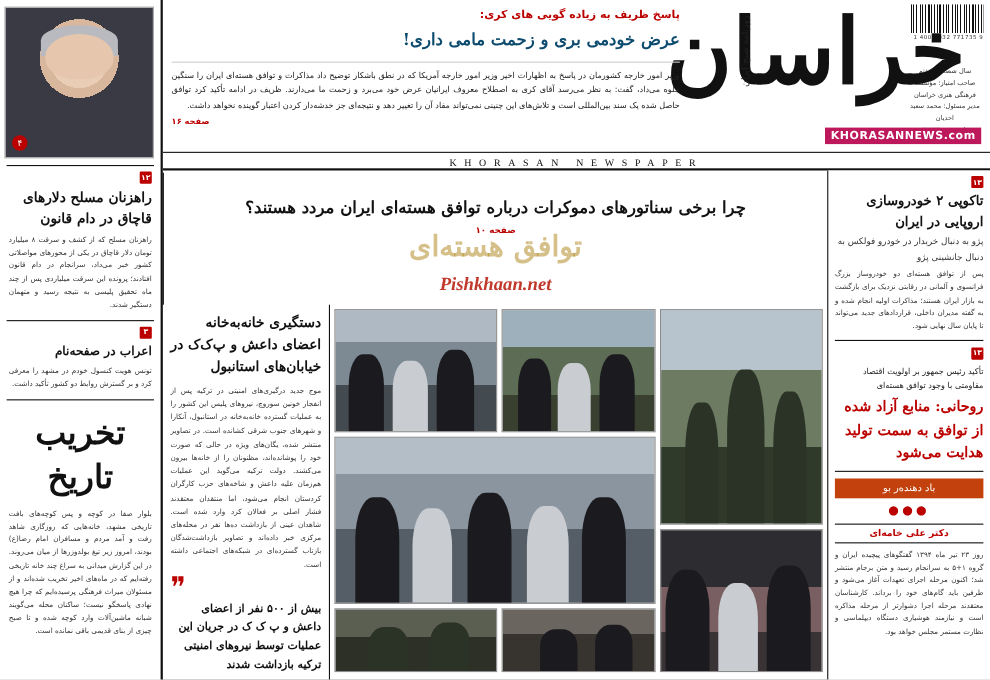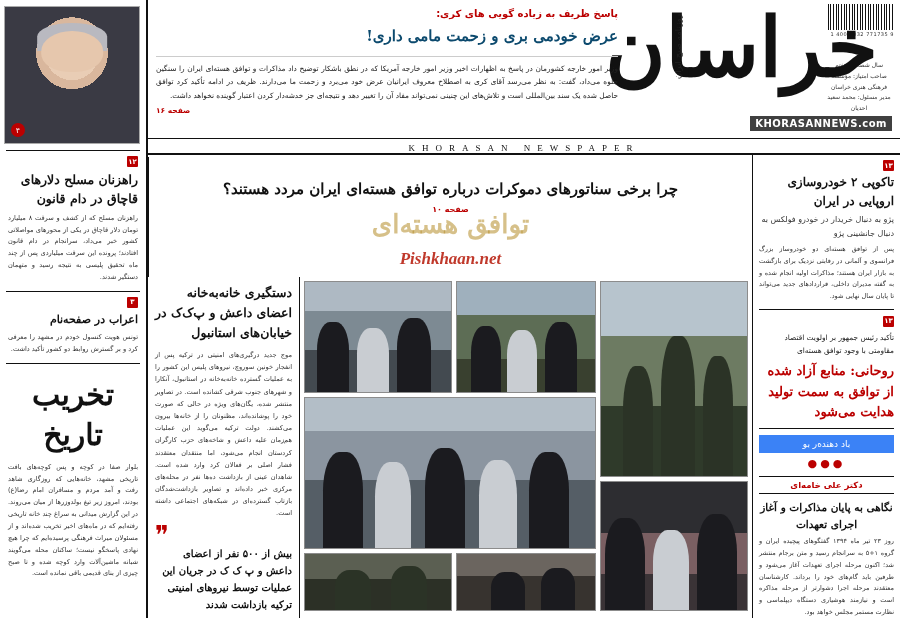--- a/index.html
+++ b/index.html
@@ -36,21 +36,21 @@
   }
   .mast-tag {
     position: absolute; right: 228px; top: 14px;
     font-size: 8.5px; color: #222; line-height: 1.5;
     transform: rotate(-90deg); transform-origin: right top;
     white-space: nowrap;
   }
   .mast-site {
     position: absolute; right: 8px; bottom: 22px;
     font-size: 10px; font-weight: bold; color: #b00; letter-spacing: .5px;
-    background: #404040; color: #fff; padding: 2px 5px;
+    background: #be185d; color: #fff; padding: 2px 5px;
   }
   .mast-barcode {
     position: absolute; right: 6px; top: 4px;
     width: 66px; height: 26px;
     background: repeating-linear-gradient(90deg,#111 0 1px,#fff 1px 2px,#111 2px 3px,#fff 3px 5px,#111 5px 6px,#fff 6px 8px);
   }
   .mast-barcode-num { position:absolute; right:6px; top:31px; font-size:5px; color:#333; letter-spacing:.5px;}
   .mast-dateblock {
     position: absolute; right: 80px; top: 30px;
     font-size: 6.5px; color: #222; line-height: 1.7; text-align: center; width: 70px;
@@ -116,21 +116,21 @@
                font-family: "DejaVu Serif", serif;}
   .rail-head.small { font-size: 11px; }
   .rail-body { font-size: 6.6px; color: #333; line-height: 1.8; text-align: justify; margin-top: 4px;}
   .rail-num {
     display:inline-flex; align-items:center; justify-content:center;
     width: 11px; height: 11px; background:#b00; color:#fff; font-size:7px; border-radius:1px;
     margin-left: 3px; vertical-align: middle;
   }
   .rail-dotline { text-align:center; color:#b00; letter-spacing:3px; font-size:11px; margin:4px 0 2px;}
   .rail-dark {
-    background:#3b82f6; color:#fff; text-align:center; font-size:9px; padding:4px 2px; margin:6px 0 0;
+    background:#c2410c; color:#fff; text-align:center; font-size:9px; padding:4px 2px; margin:6px 0 0;
   }
   .rail-author { border-top:1px solid #111; border-bottom:1px solid #111; font-size:8.5px; color:#b00;
                  text-align:center; padding:3px 0; margin:6px 0 5px; font-weight:bold;}
   .rail-final-head{ font-size:10.5px; font-weight:bold; line-height:1.6; text-align:center; color:#111;
                  font-family:"DejaVu Serif",serif;}
   .rail-final-body{ font-size:6.5px; color:#333; line-height:1.8; text-align:justify; margin-top:4px;}
 
   
   .col-right {
     position: absolute; top: 155px; right: 0;
@@ -291,21 +291,20 @@
       <div class="cr-kicker">
         <span class="rail-num">۱۳</span>
       </div>
       <div class="cr-body" style="text-align:right;font-size:7.4px;color:#222;">تأکید رئیس جمهور بر اولویت اقتصاد مقاومتی با وجود توافق هسته‌ای</div>
       <div class="cr-head cr-red" style="font-size:13px;margin-top:4px;">روحانی: منابع آزاد شده از توافق به سمت تولید هدایت می‌شود</div>
     </div>
 
     <div class="rail-dark">باد دهنده‌ر بو</div>
     <div class="rail-dotline">●●●</div>
     <div class="rail-author">دکتر علی خامه‌ای</div>
-    <div class="rail-final-head">نگاهی به پایان مذاکرات و آغاز اجرای تعهدات</div>
     <div class="rail-final-body">روز ۲۳ تیر ماه ۱۳۹۴ گفتگوهای پیچیده ایران و گروه ۱+۵ به سرانجام رسید و متن برجام منتشر شد؛ اکنون مرحله اجرای تعهدات آغاز می‌شود و طرفین باید گام‌های خود را برداند. کارشناسان معتقدند مرحله اجرا دشوارتر از مرحله مذاکره است و نیازمند هوشیاری دستگاه دیپلماسی و نظارت مستمر مجلس خواهد بود.</div>
 
   </div>
 
   <div class="lead">
     <div class="lead-sub">چرا برخی سناتورهای دموکرات درباره توافق هسته‌ای ایران مردد هستند؟</div>
     <div class="lead-more">صفحه ۱۰</div>
     <div class="lead-wm">توافق هسته‌ای</div>
     <div class="lead-wm2">Pishkhaan.net</div>
   </div>

